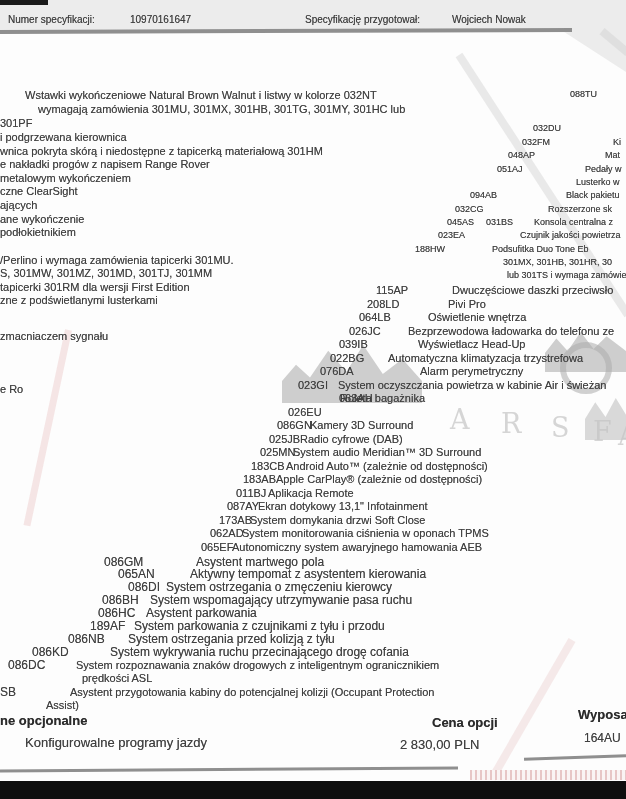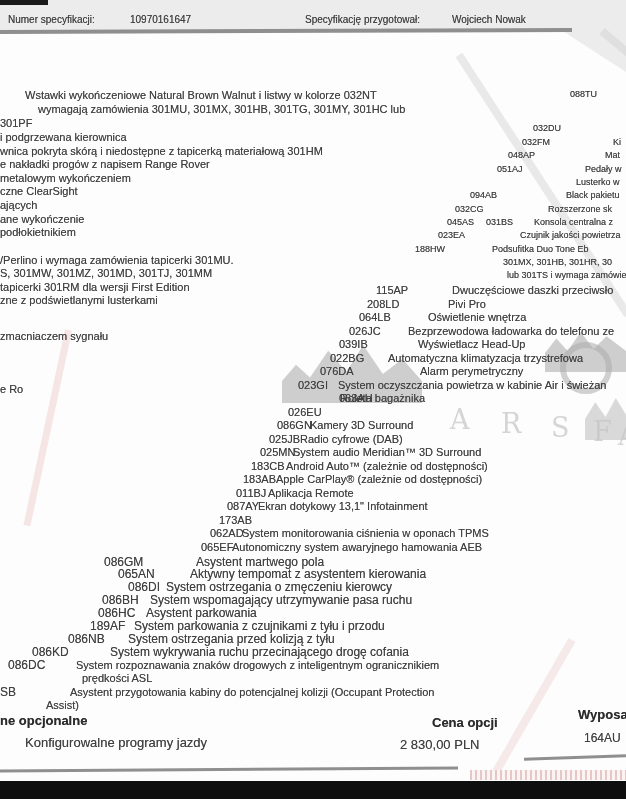--- a/index.html
+++ b/index.html
@@ -132,20 +132,21 @@
       <span class="ln" style="left: 293px; top: 446px;">System audio Meridian™ 3D Surround</span>
       <span class="ln" style="left: 251px; top: 460px;">183CB</span>
       <span class="ln" style="left: 286px; top: 460px;">Android Auto™ (zależnie od dostępności)</span>
       <span class="ln" style="left: 243px; top: 473px;">183AB</span>
       <span class="ln" style="left: 276px; top: 473px;">Apple CarPlay® (zależnie od dostępności)</span>
       <span class="ln" style="left: 236px; top: 487px;">011BJ</span>
       <span class="ln" style="left: 268px; top: 487px;">Aplikacja Remote</span>
       <span class="ln" style="left: 227px; top: 500px;">087AY</span>
       <span class="ln" style="left: 258px; top: 500px;">Ekran dotykowy 13,1" Infotainment</span>
       <span class="ln" style="left: 219px; top: 514px;">173AB</span>
+      <span class="ln" style="left: 250px; top: 514px;">System domykania drzwi Soft Close</span>
       <span class="ln" style="left: 210px; top: 527px;">062AD</span>
       <span class="ln" style="left: 242px; top: 527px;">System monitorowania ciśnienia w oponach TPMS</span>
       <span class="ln" style="left: 201px; top: 541px;">065EF</span>
       <span class="ln" style="left: 232px; top: 541px;">Autonomiczny system awaryjnego hamowania AEB</span>
       <span class="ln" style="left: 104px; top: 556px; font-size: 12px;">086GM</span>
       <span class="ln" style="left: 196px; top: 556px; font-size: 12px;">Asystent martwego pola</span>
       <span class="ln" style="left: 118px; top: 568px; font-size: 12px;">065AN</span>
       <span class="ln" style="left: 190px; top: 568px; font-size: 12px;">Aktywny tempomat z asystentem kierowania</span>
       <span class="ln" style="left: 128px; top: 581px; font-size: 12px;">086DI</span>
       <span class="ln" style="left: 166px; top: 581px; font-size: 12px;">System ostrzegania o zmęczeniu kierowcy</span>

